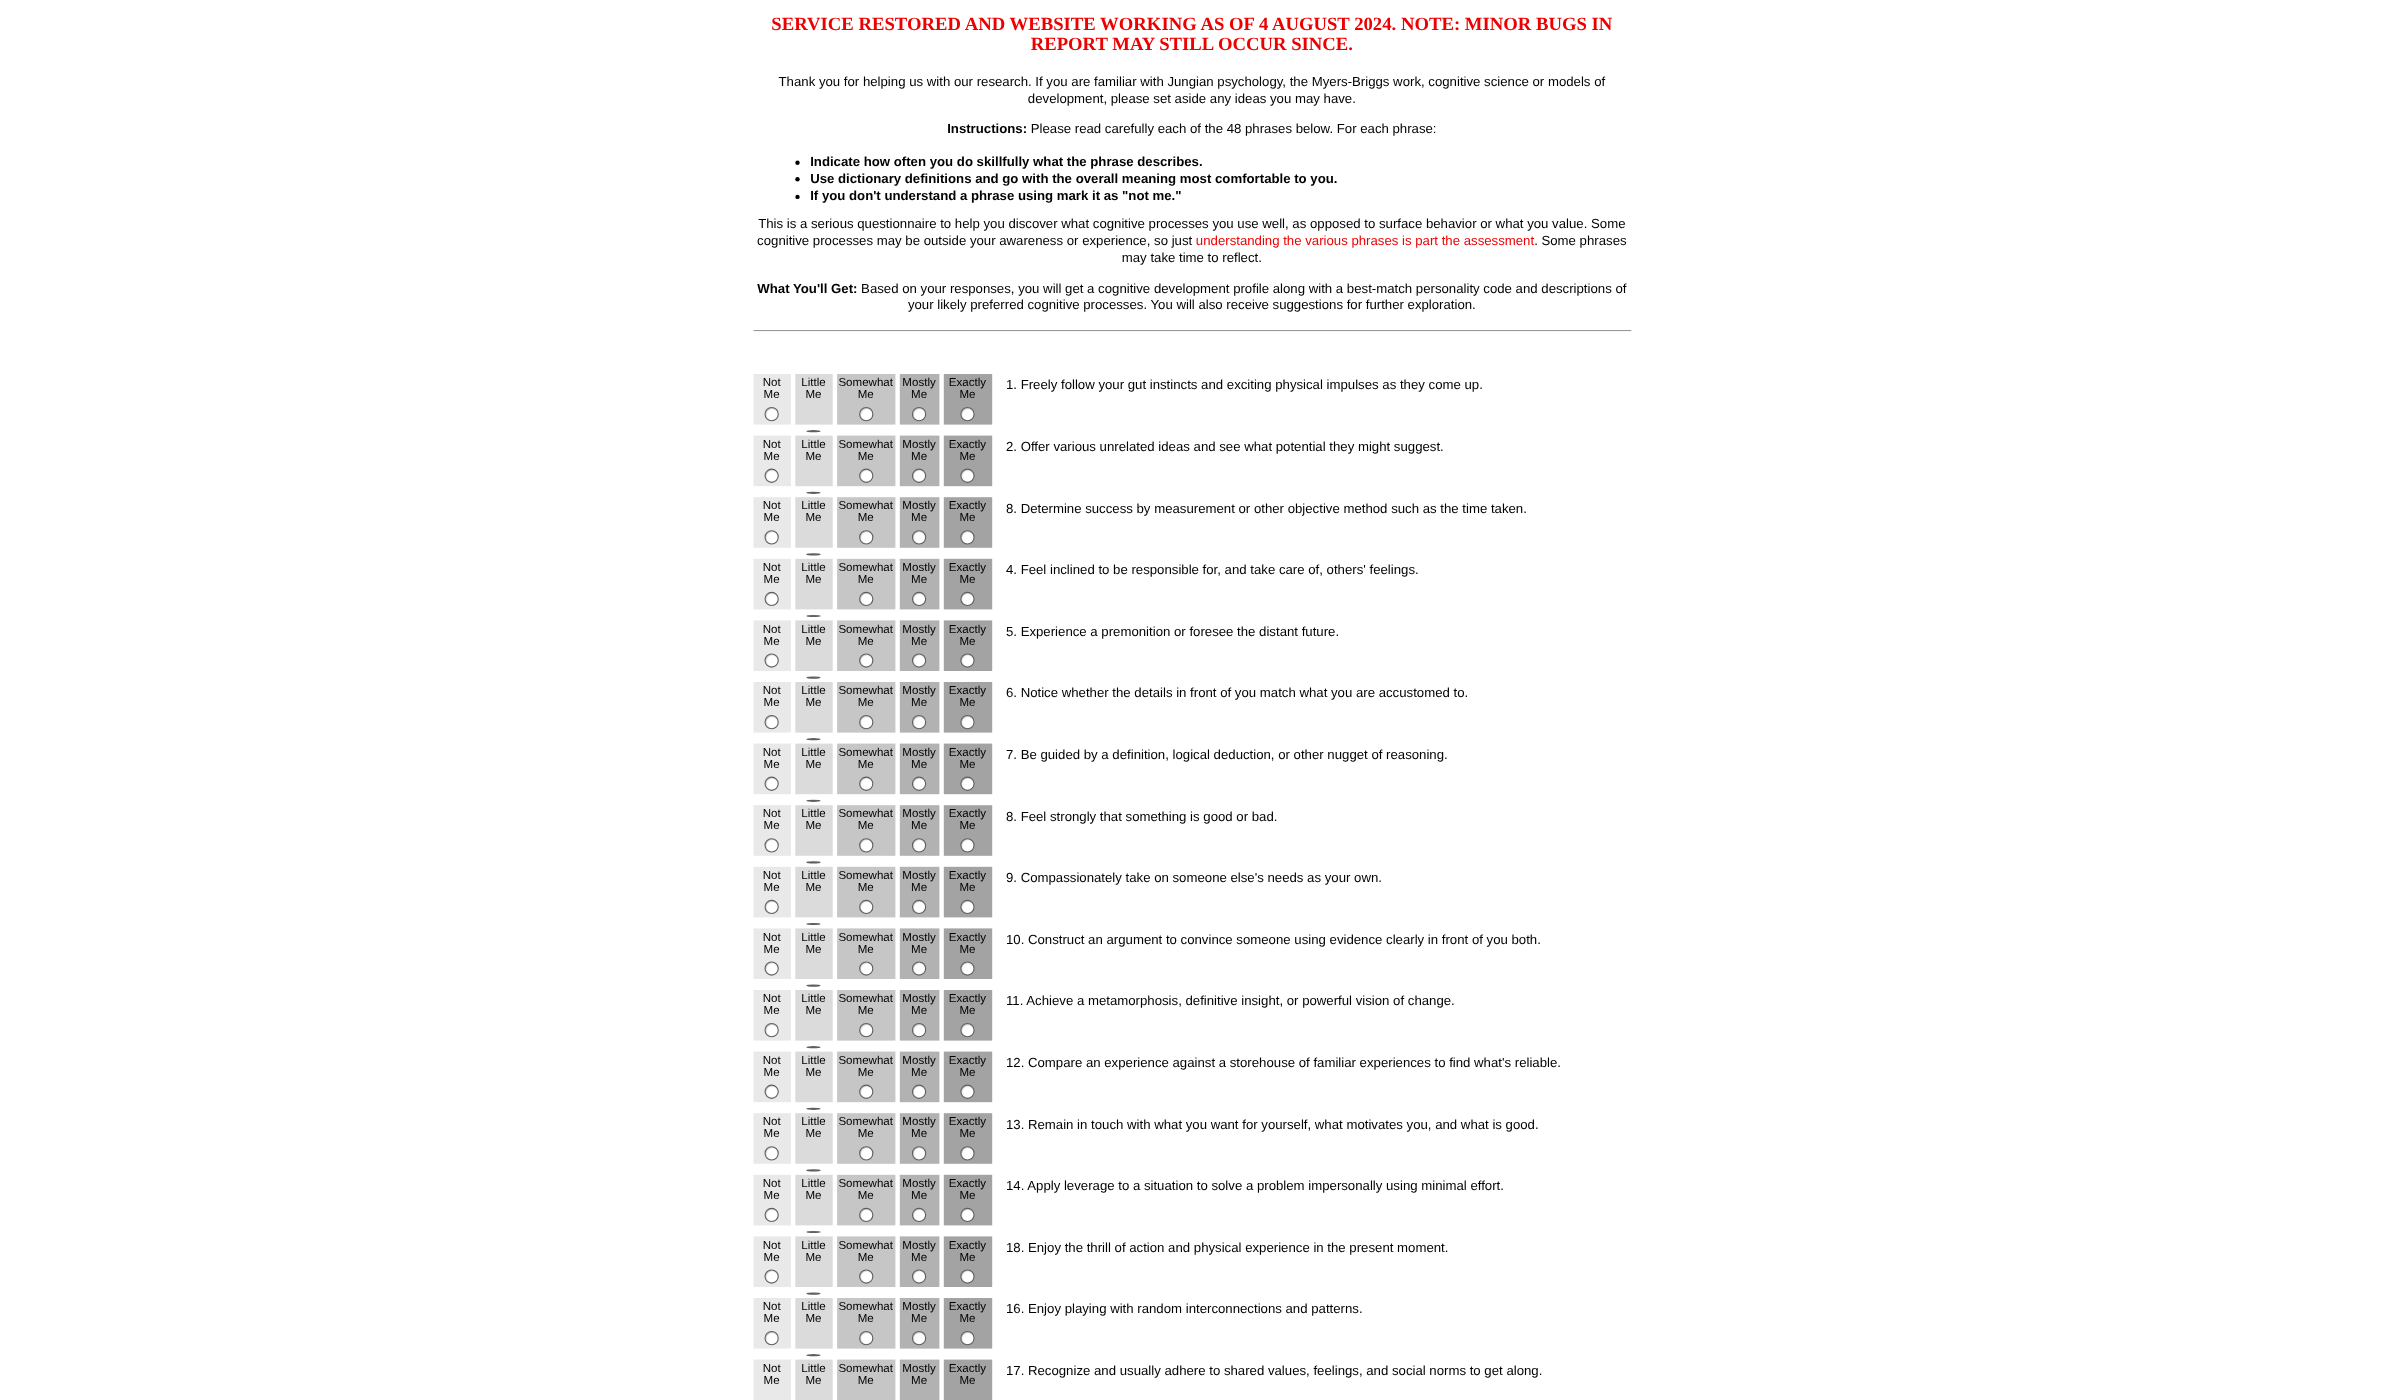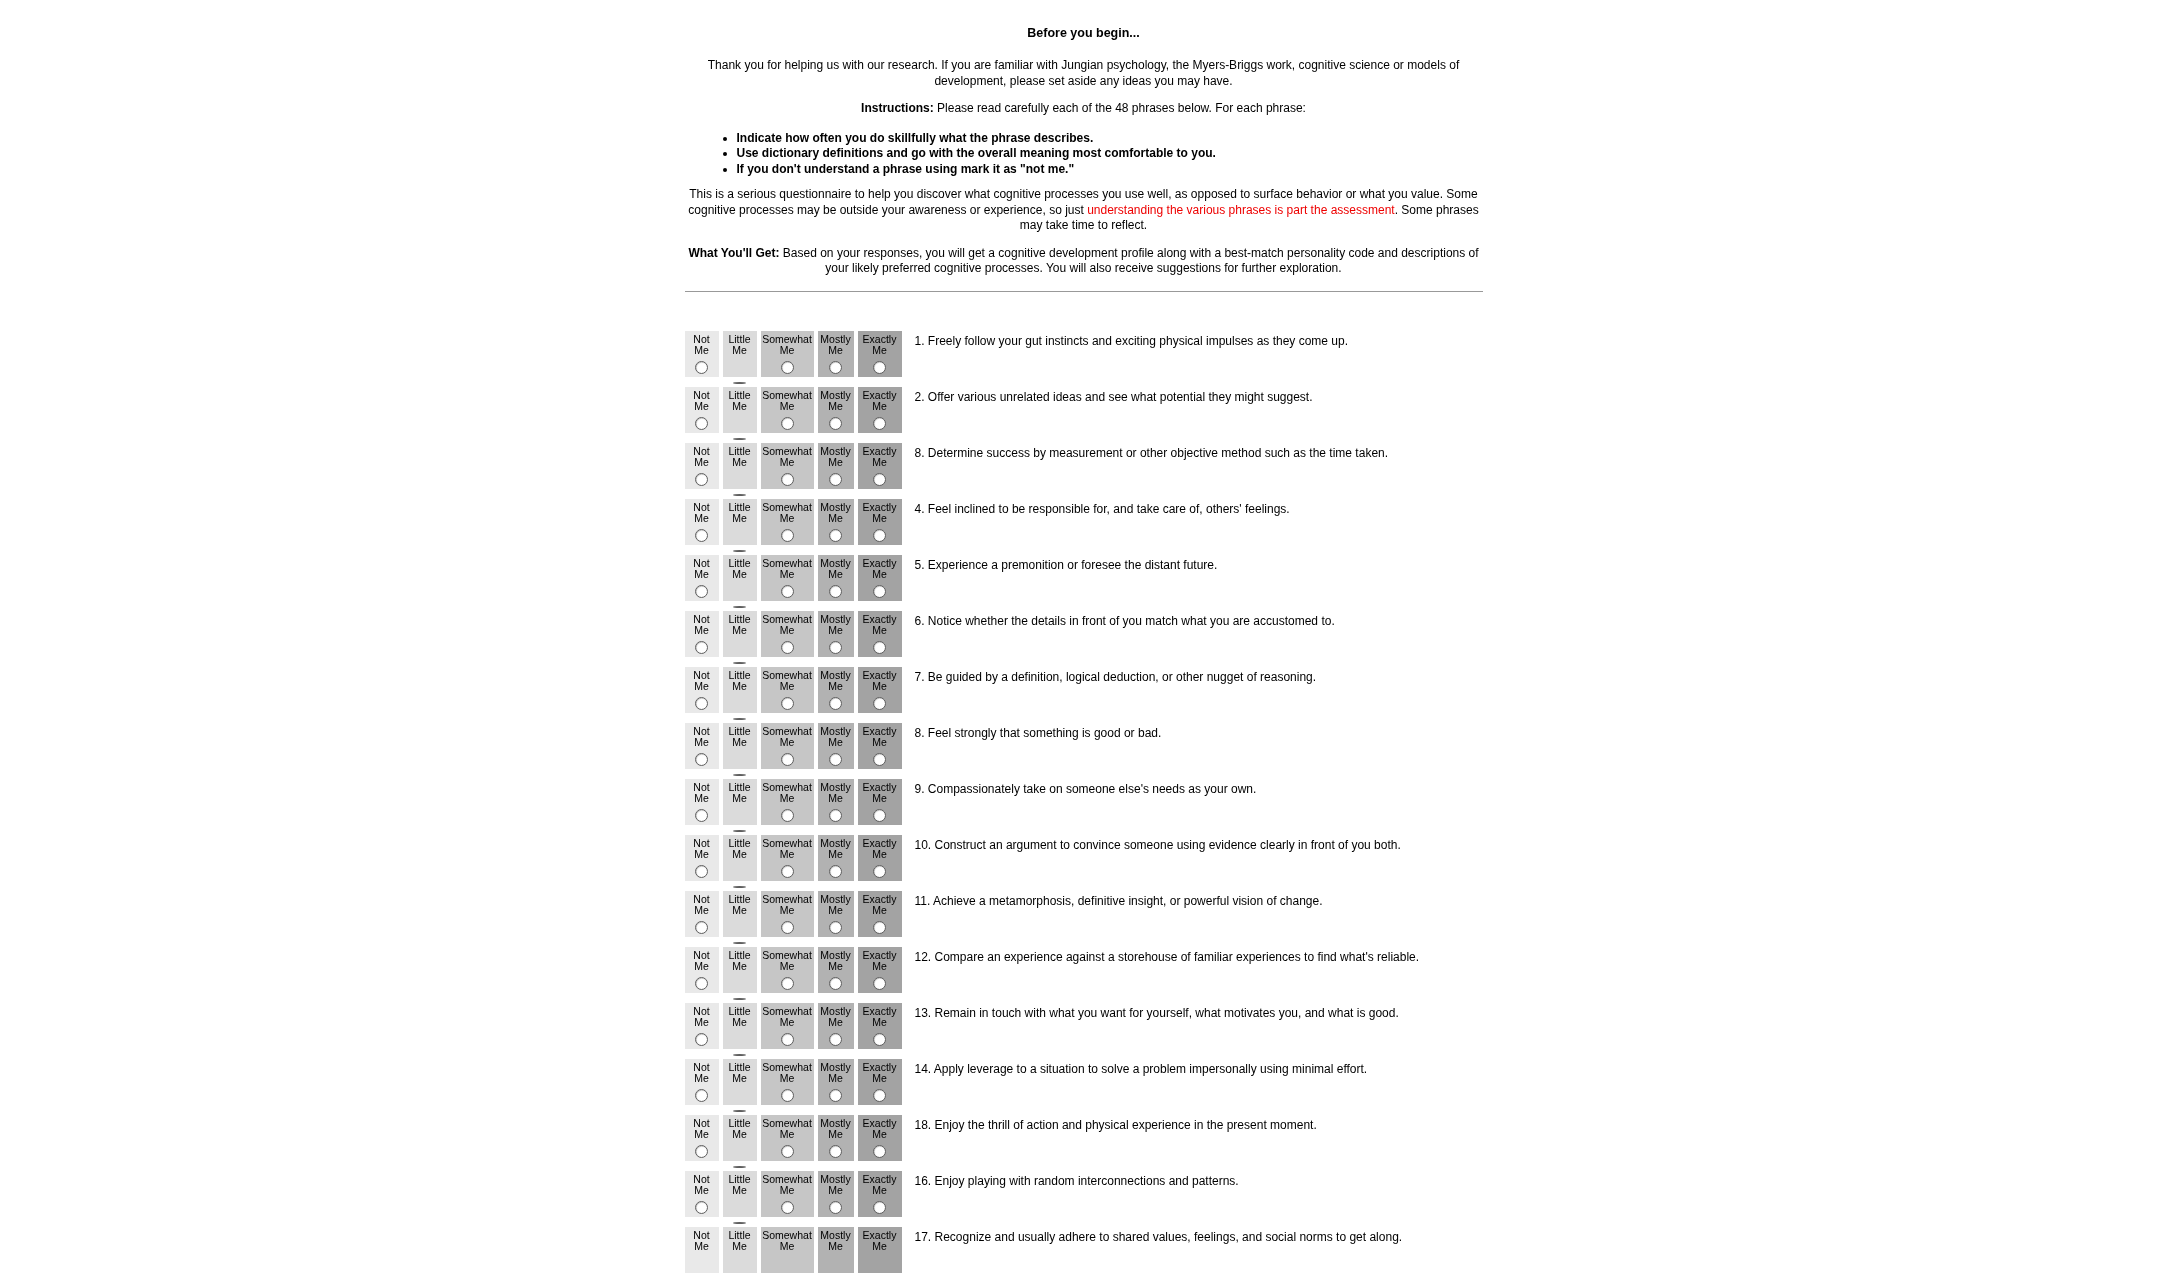--- a/index.html
+++ b/index.html
@@ -44,22 +44,22 @@
     margin:1px 0 0 0;cursor:pointer;
   }
   .w0{width:34px;} .w1{width:34px;gap:24px;} .w2{width:53px;} .w3{width:36px;} .w4{width:44px;}
   .qtext{font-size:12px;line-height:15px;padding-top:3px;margin-left:13px;}
 </style>
 </head>
 <body>
 
 <div class="page">
 
-
-  <div class="heading">Before you begin...</div>
+  <div class="banner">SERVICE RESTORED AND WEBSITE WORKING AS OF 4 AUGUST 2024. NOTE: MINOR BUGS IN REPORT MAY STILL OCCUR SINCE.</div>
+
 
   <p class="p1">Thank you for helping us with our research. If you are familiar with Jungian psychology, the Myers-Briggs work, cognitive science or models of development, please set aside any ideas you may have.</p>
 
   <p class="p-instr"><b>Instructions:</b><span> Please read carefully each of the 48 phrases below. For each phrase:</span></p>
 
   <ul>
     <li>Indicate how often you do skillfully what the phrase describes.</li>
     <li>Use dictionary definitions and go with the overall meaning most comfortable to you.</li>
     <li>If you don't understand a phrase using mark it as "not me."</li>
   </ul>

